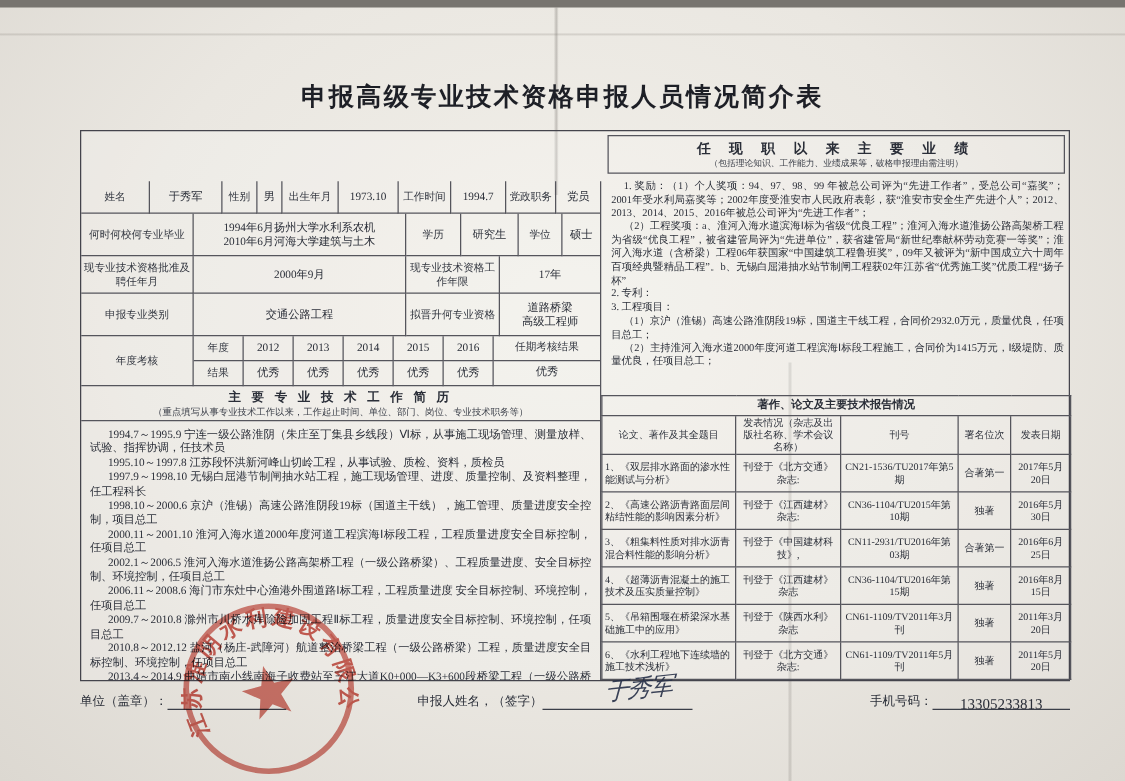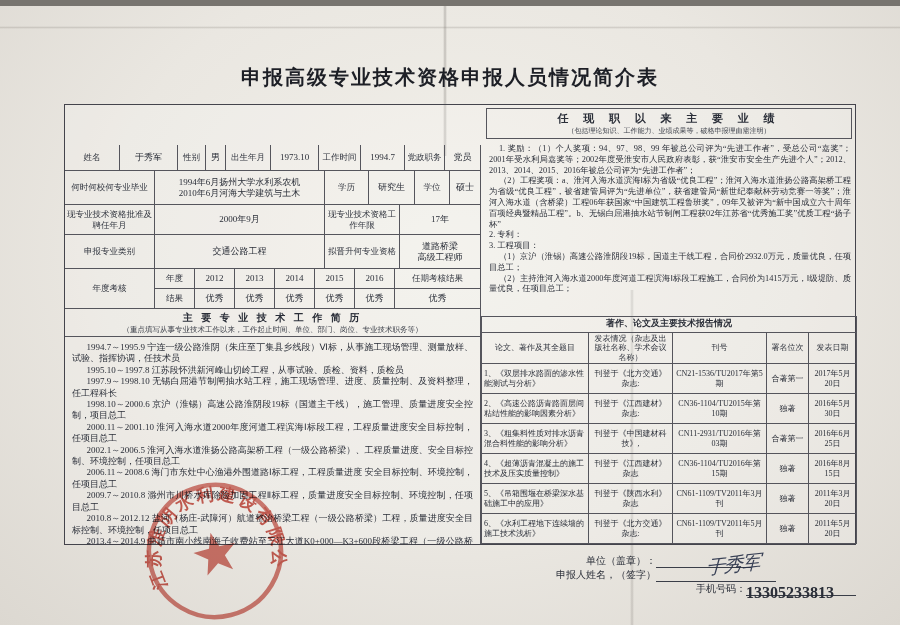--- a/index.html
+++ b/index.html
@@ -31,21 +31,21 @@
   .c { border-right:1px solid #55555c; border-bottom:1px solid #55555c;
        display:flex; flex-direction:column; align-items:center; justify-content:center;
        text-align:center; font-size:9px; line-height:10.5px; padding:1px; overflow:hidden; }
   .c.nr { border-right:none; }
   .lab { font-size:8.5px; color:#30343e; }
   .val { font-size:9px; }
 
   .r1 { height:26px; } .r2 { height:34px; } .r3 { height:30px; } .r4 { height:34px; } .r5 { height:40px; }
   .w20{width:20px;} .w28{width:28px;} .w30{width:30px;} .w35{width:35px;} .w40{width:40px;}
   .w42{width:42px;} .w44{width:44px;} .w45{width:45px;} .w46{width:46px;} .w48{width:48px;}
-  .w55{width:55px;} .w58{width:58px;} .w75{width:75px;} .w80{width:80px;} .w85{width:85px;}
+  .w55{width:55px;} .w58{width:58px;} .w75{width:75px;} .w80{width:80px;} .w85{width:85px;font-family:Liberation Mono, monospace;}
   .w90{width:90px;} .w170{width:170px;}
 
   .subgrid { display:flex; flex-direction:column; width:325px; }
   .subrow { display:flex; height:20px; }
   .subrow .c { height:20px; }
 
   .sec-head { height:28px; border-bottom:1px solid #55555c; display:flex; flex-direction:column;
     align-items:center; justify-content:center; }
   .sec-head .t { font-size:10px; font-weight:bold; letter-spacing:3px; }
   .sec-head .s { font-size:7.5px; color:#3a3e48;text-align:center; }
@@ -66,29 +66,29 @@
 
   table.pubs { border-collapse:collapse; width:100%; table-layout:fixed; }
   table.pubs td { border:1px solid #55555c; font-size:8px; line-height:9.5px;
     text-align:center; vertical-align:middle; padding:1px 2px; overflow:hidden; }
   table.pubs .pt td { font-size:9px; font-weight:bold; height:16px; border-top:1px solid #55555c; }
   table.pubs .ph td { height:24px; font-size:8px; color:#30343e; }
   table.pubs .pr td { height:30px; }
   table.pubs .cell-title { text-align:left; }
 
   .footer { position:absolute; left:64px; top:554px; width:792px; display:flex;
-    align-items:flex-end; font-size:10px; color:#2a2e38;flex-direction:column; }
+    align-items:flex-end; font-size:10px; color:#2a2e38; }
   .fgroup { display:flex; align-items:flex-end; position:relative; }
   .g-unit { width:270px; }
   .g-name { width:300px; }
   .g-phone { flex:1; justify-content:flex-end; }
   .uline { display:inline-block; border-bottom:1px solid #3a3e48; height:12px; }
   .ul-unit { width:95px; }
   .ul-name { width:120px; }
-  .ul-phone { width:110px; text-align:left; font-size:16px;font-weight:bold; }
+  .ul-phone { width:110px; text-align:center; font-size:12px; }
   .sig { position:absolute; left:150px; top:-16px; font-size:19px; font-style:italic;
     color:#273048; transform:rotate(-6deg) skewX(-8deg); letter-spacing:-1px; opacity:.9; }
 
   .stamp { position:absolute; left:140px; top:476px; width:150px; height:150px;
     transform:rotate(-14deg); mix-blend-mode:multiply; opacity:.85; pointer-events:none; }
   .stamp text { fill:#c6453a; font-size:23px; font-weight:bold; letter-spacing:4px; }
 </style>
 </head>
 <body>
 

